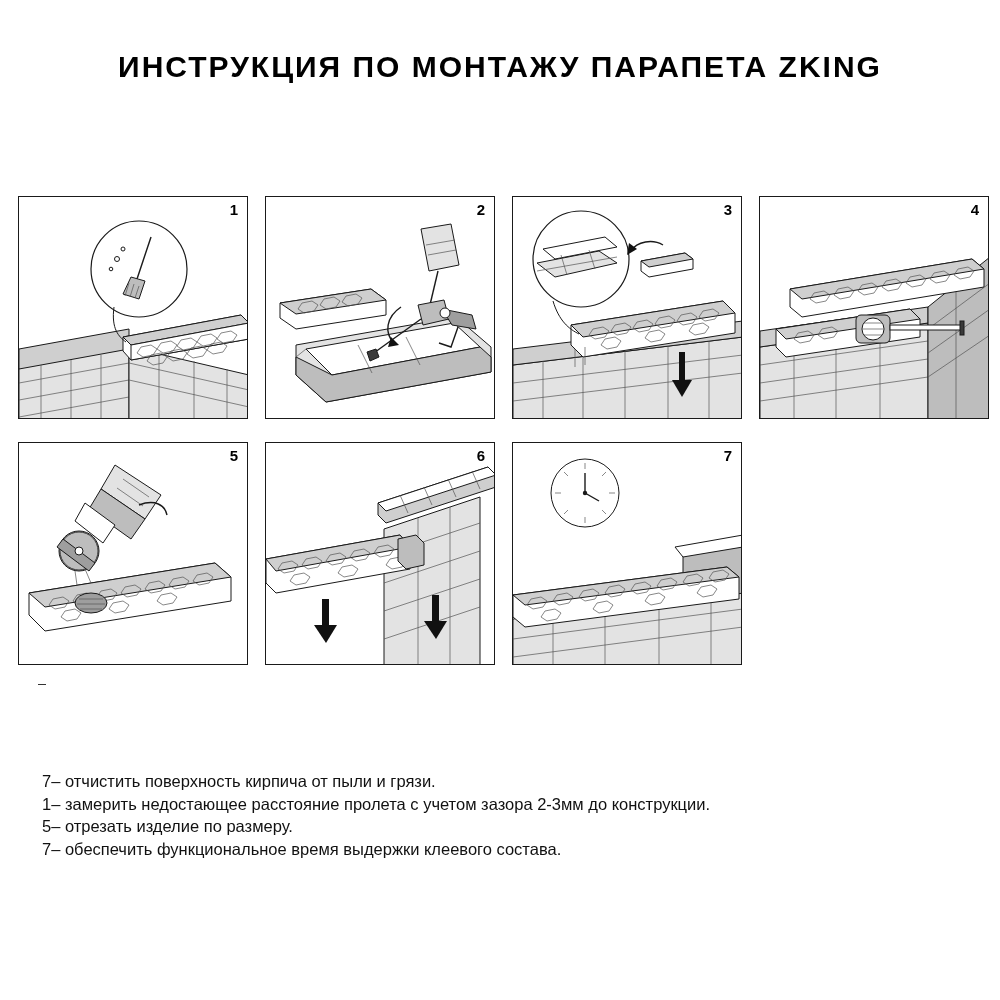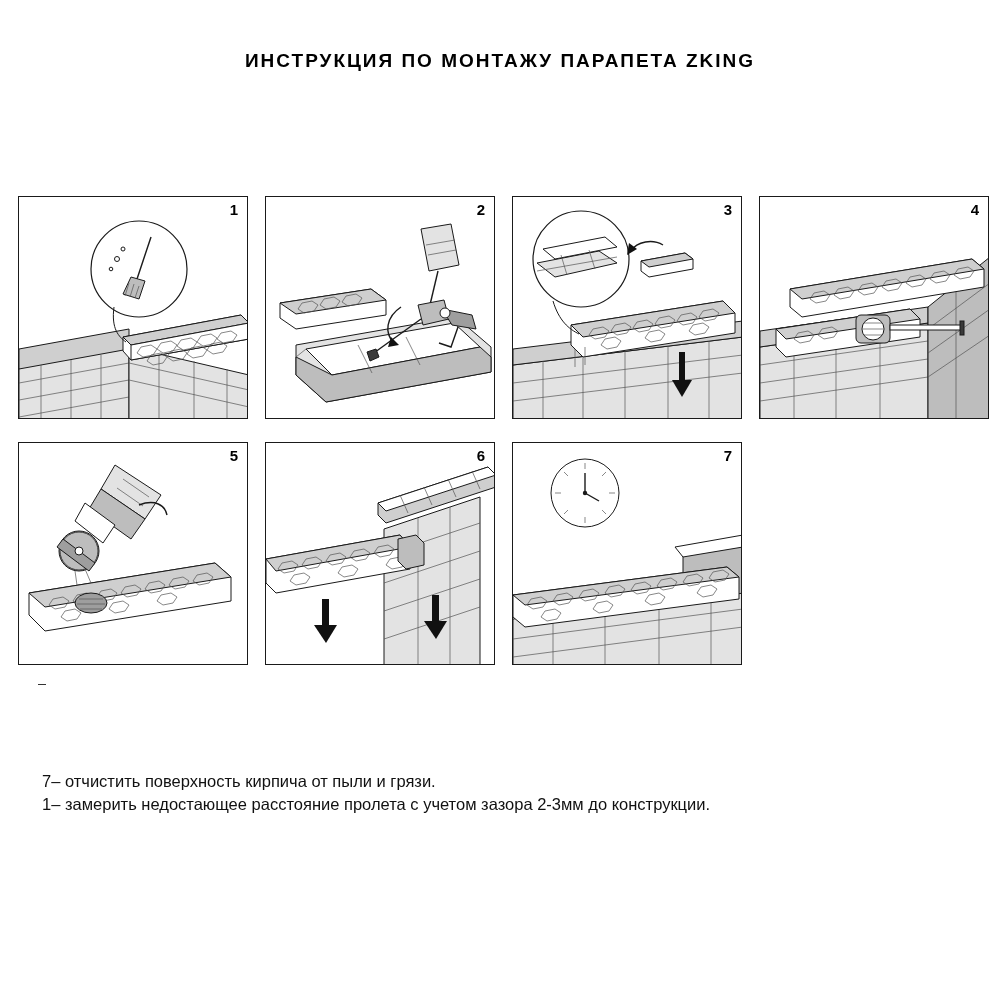--- a/index.html
+++ b/index.html
@@ -21,21 +21,21 @@
     background: #ffffff;
   }
 
   
   .title {
     position: absolute;
     top: 50px;
     left: 0;
     width: 1000px;
     text-align: center;
-    font-size: 19px;
+    font-size: 30px;
     font-weight: bold;
     letter-spacing: 2.0px;
     color: #000000;
     white-space: nowrap;
   }
 
   
   .panels {
     position: absolute;
     top: 196px;
@@ -502,15 +502,17 @@
       </div>
     </div>
 
   </div>
 
   <div class="tiny-dash"></div>
 
   <div class="captions">
     <div class="cap-line">7– отчистить поверхность кирпича от пыли и грязи.</div>
     <div class="cap-line">1– замерить недостающее расстояние пролета с учетом зазора 2-3мм до конструкции.</div>
+    <div class="cap-line">5– отрезать изделие по размеру.</div>
+    <div class="cap-line">7– обеспечить функциональное время выдержки клеевого состава.</div>
   </div>
 
 </div>
 
 </body></html>

